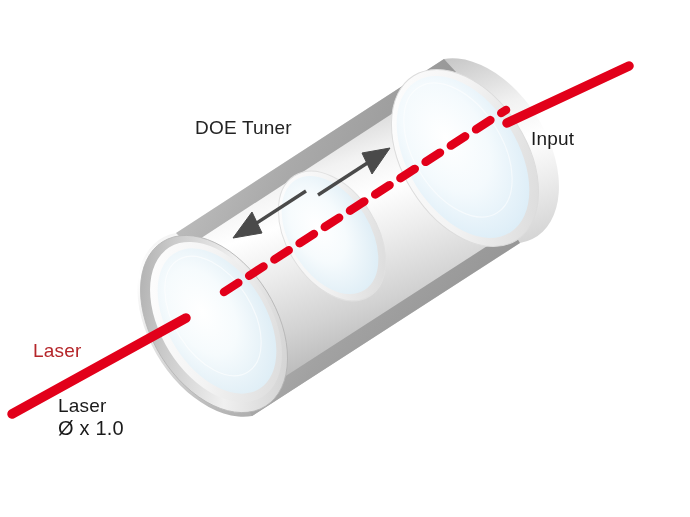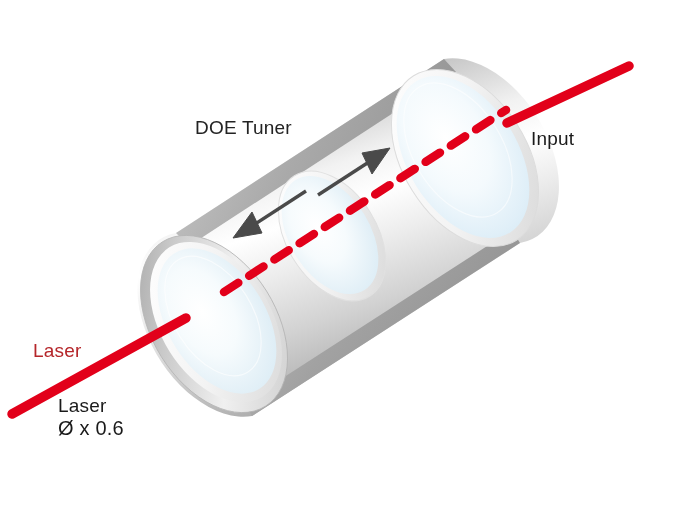--- a/index.html
+++ b/index.html
@@ -174,20 +174,20 @@
 
     <line x1="507" y1="123" x2="629" y2="66" stroke="#e2001a" stroke-width="9.5" stroke-linecap="round"></line>
   </svg>
 
   <div class="lbl" id="label-doe-tuner">DOE Tuner</div>
 
   <div class="lbl" id="label-laser" style="color:#b5262a;">Laser</div>
 
   <div class="lbl" id="label-input">
     <span>Laser</span>
-    <span class="line2">Ø x 0.6</span>
+    <span class="line2">Ø x 1.0</span>
   </div>
 
   <div class="lbl" id="label-output">
     <span>Input</span>
   </div>
 
 </div>
 
 </body></html>

